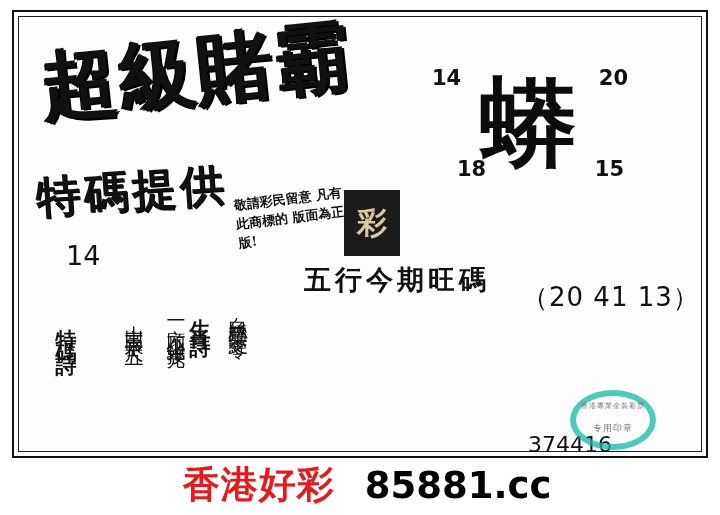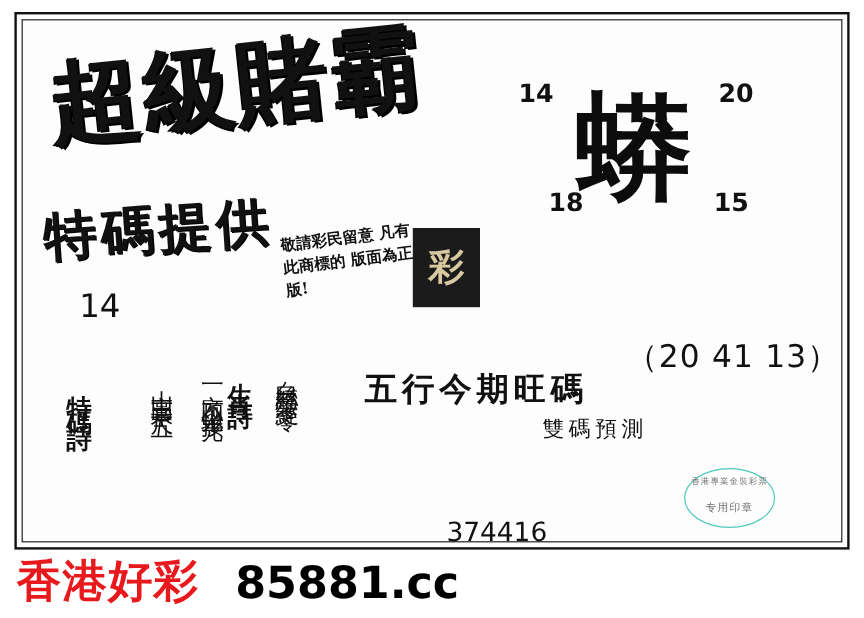--- a/index.html
+++ b/index.html
@@ -165,21 +165,20 @@
   .hotrow-label {
     position: absolute;
     left: 290px;
     top: 250px;
     font-family: "DejaVu Serif", serif;
     font-size: 27px;
     font-weight: bold;
     letter-spacing: 4px;
     color: #111;
     white-space: nowrap;
-    margin-top: 44px;
   }
   .hotrow-nums {
     position: absolute;
     left: 508px;
     top: 268px;
     font-family: "DejaVu Sans", sans-serif;
     font-size: 26px;
     color: #111;
     letter-spacing: 1px;
     white-space: nowrap;
@@ -221,35 +220,35 @@
     letter-spacing: 4px;
     color: #111;
     white-space: nowrap;
   }
   .dual-nums {
     position: absolute;
     left: 358px;
     top: 420px;
     width: 240px;
     display: flex;
-    justify-content: flex-start;
+    justify-content: flex-end;
     font-family: "DejaVu Sans", sans-serif;
     font-size: 22px;
     color: #111;
   }
 
   
   .stamp {
     position: absolute;
     left: 556px;
     top: 378px;
     width: 74px;
     height: 48px;
     border-radius: 50%;
-    border: 1px solid #14b8a6;
+    border: 6px solid #14b8a6;
     color: #444;
     font-family: "DejaVu Serif", serif;
     font-size: 8px;
     text-align: center;
     opacity: 0.75;
   }
   .stamp .arc {
     position: absolute;
     left: 0; right: 0; top: 5px;
     font-size: 7px;
@@ -267,20 +266,21 @@
   .banner {
     position: absolute;
     left: 0;
     top: 455px;
     width: 720px;
     height: 60px;
     display: flex;
     align-items: center;
     padding-left: 14px;
     box-sizing: border-box;
+    justify-content: center;
   }
   .banner .cn {
     font-family: "DejaVu Serif", serif;
     font-size: 37px;
     font-weight: bold;
     color: #e8191c;
     letter-spacing: 1px;
   }
   .banner .site {
     margin-left: 30px;
@@ -322,21 +322,20 @@
     <div class="hotrow-nums">（20 41  13）</div>
 
     <div class="lead-number">14</div>
 
     <div class="vcol c1">特碼詩</div>
     <div class="vcol c2">山高三米一尺五</div>
     <div class="vcol c3">一六顾山光接光</div>
     <div class="vcol c4">生肖詩</div>
     <div class="vcol c5">白絲經二零經零</div>
 
-    <div class="dual-label">雙碼預測</div>
     <div class="dual-nums">
       <span>37</span>
       <span>44</span>
       <span>16</span>
     </div>
 
     <div class="stamp">
       <div class="arc">香港專業金裝彩票</div>
       <div class="mid">专用印章</div>
     </div>

